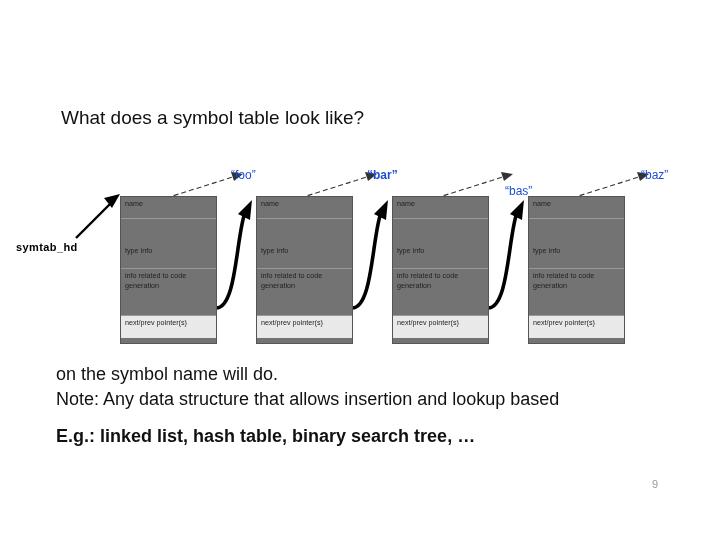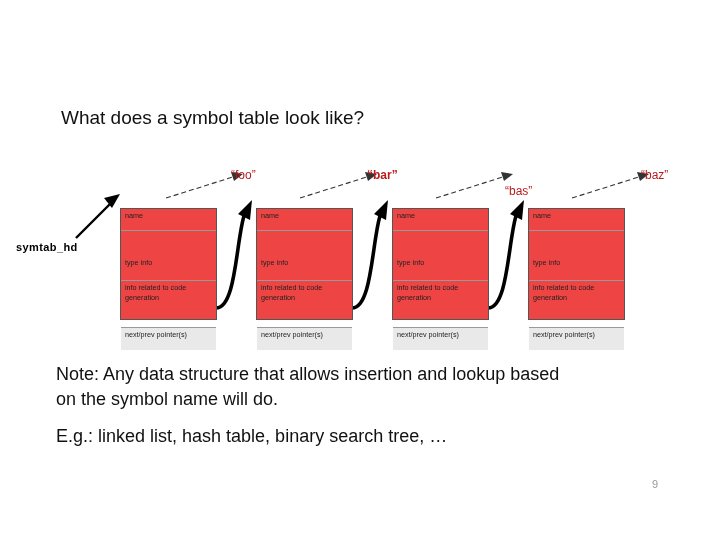--- a/index.html
+++ b/index.html
@@ -68,33 +68,33 @@
     letter-spacing: 0.4px;
     color: #000000;
     white-space: nowrap;
   }
 
   
   .node-label {
     position: absolute;
     top: 168px;
     font-size: 12px;
-    color: #b91c1c;
+    color: #1d4ed8;
     white-space: nowrap;
   }
 
   
   .record {
     position: absolute;
-    top: 208px;
+    top: 196px;
     width: 97px;
-    height: 112px;
+    height: 148px;
     border: 1px solid #555555;
     box-sizing: border-box;
-    background: #ef4444;
+    background: #737373;
   }
   .rec-row {
     box-sizing: border-box;
     font-size: 7.2px;
     line-height: 1.35;
     color: #222222;
     padding: 2px 3px 0 4px;
     border-bottom: 1px solid #999999;
     overflow: hidden;
   }
@@ -113,20 +113,21 @@
   .note-line {
     font-size: 18px;
     line-height: 1.38;
     color: #111111;
   }
   .note-eg {
     font-size: 18px;
     line-height: 1.38;
     color: #111111;
     margin-top: 12px;
+    font-weight: bold;
   }
 
   
   .page-number {
     position: absolute;
     left: 652px;
     top: 478px;
     font-size: 11px;
     color: #9a9a9a;
   }
@@ -213,20 +214,20 @@
   </div>
 
   <div class="record" style="left:528px;">
     <div class="rec-row r-name">name</div>
     <div class="rec-row r-type">type info</div>
     <div class="rec-row r-info">info related to code generation</div>
     <div class="rec-row r-next">next/prev pointer(s)</div>
   </div>
 
   <div class="note-block">
+    <div class="note-line">on the symbol name will do.</div>
     <div class="note-line">Note: Any data structure that allows insertion and lookup based</div>
-    <div class="note-line">on the symbol name will do.</div>
     <div class="note-eg">E.g.: linked list, hash table, binary search tree, …</div>
   </div>
 
   <div class="page-number">9</div>
 
 </div>
 
 </body></html>

